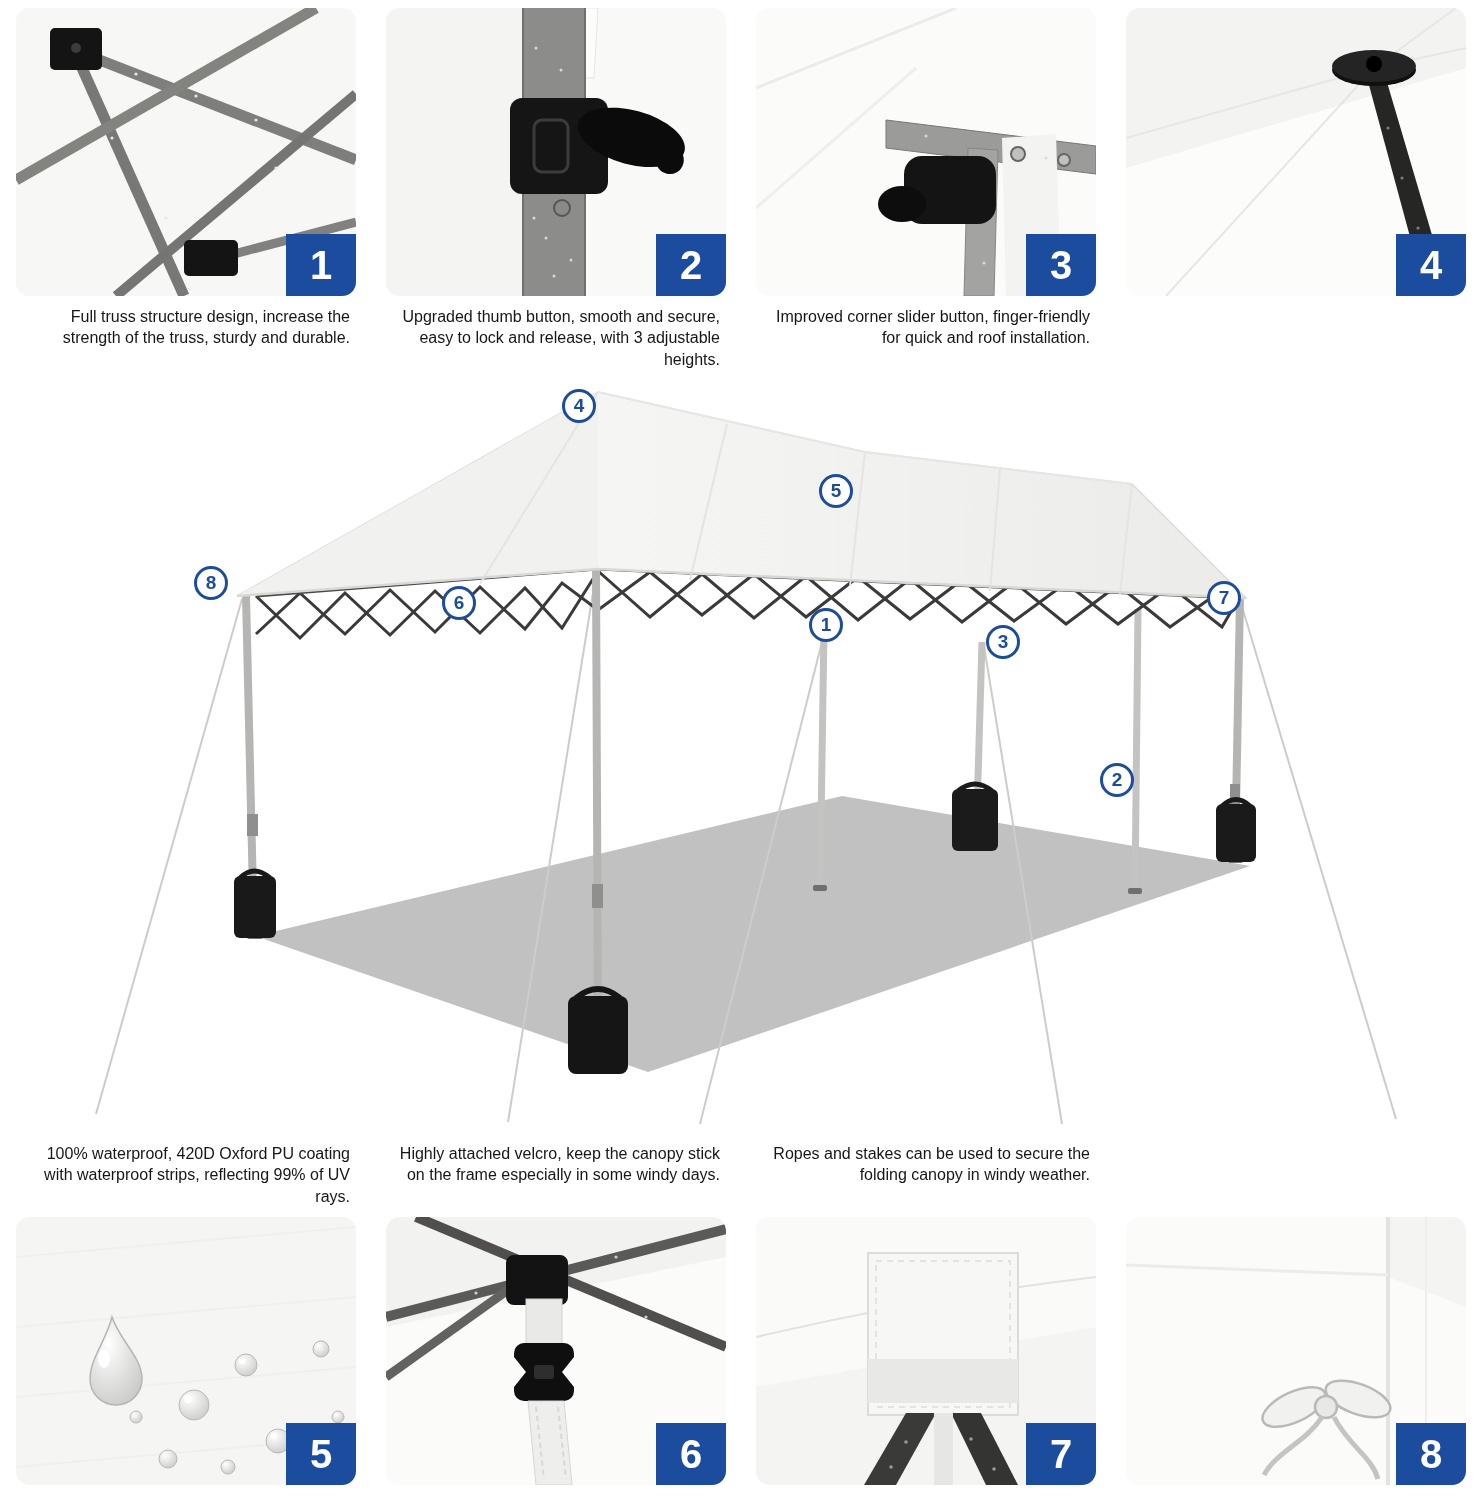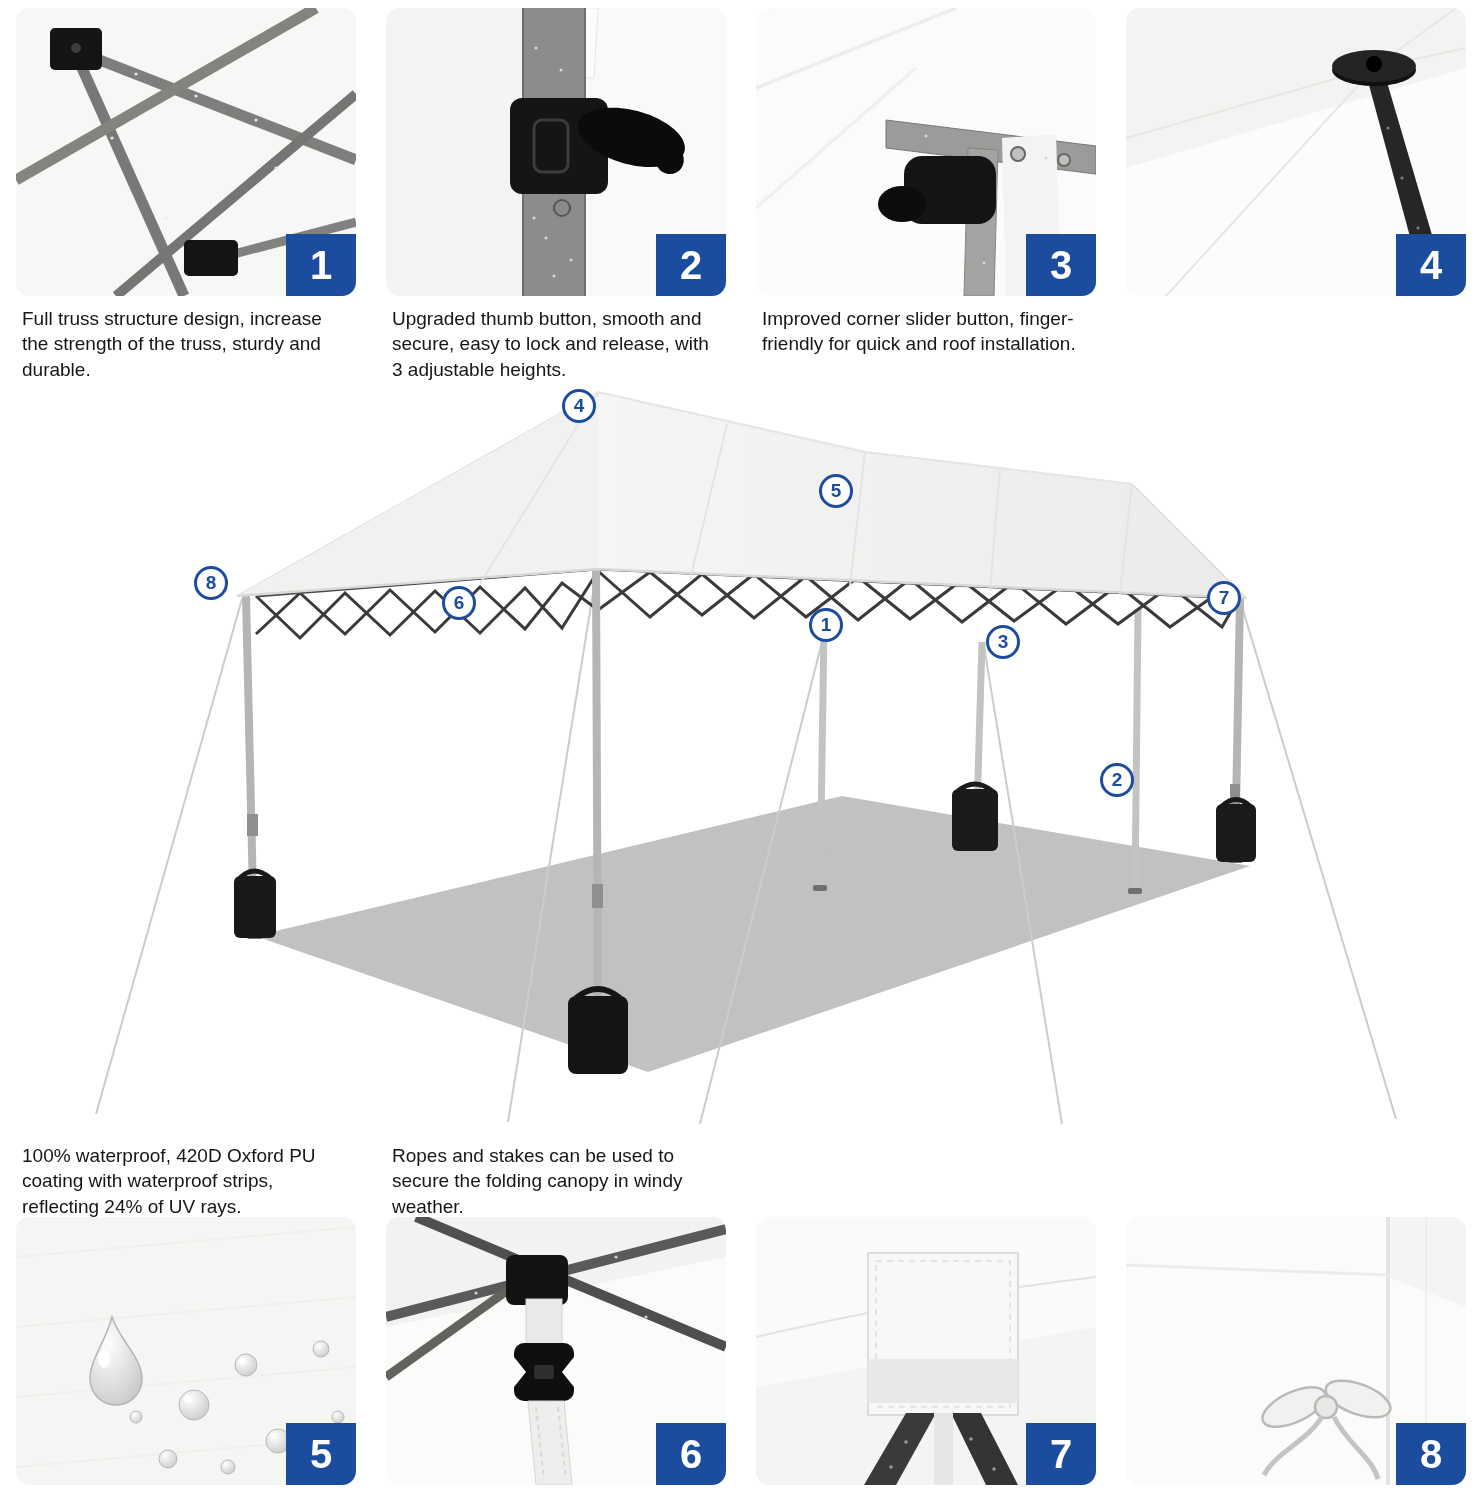--- a/index.html
+++ b/index.html
@@ -30,23 +30,23 @@
   .photo svg { width:100%; height:100%; display:block; }
   .badge {
     position:absolute; right:0; bottom:0;
     width:70px; height:62px;
     background:var(--blue);
     color:#fff;
     font-weight:bold; font-size:40px;
     display:flex; align-items:center; justify-content:center;
   }
   .caption {
-    font-size:19px;
+    font-size:16px;
     line-height:1.33;
-    text-align:left;
+    text-align:right;
     padding:10px 6px 0 6px;
     color:#161616;
   }
   .top-row { margin-top:8px; }
   .top-captions { height:86px; }
   .bottom-captions { height:84px; margin-top:4px; }
   .main-figure {
     position:relative;
     width:1482px; height:745px;
     margin-top:2px;
@@ -244,21 +244,22 @@
   <div class="callout" style="left:836px; top:107px;">5</div>
   <div class="callout" style="left:211px; top:199px;">8</div>
   <div class="callout" style="left:459px; top:219px;">6</div>
   <div class="callout" style="left:826px; top:241px;">1</div>
   <div class="callout" style="left:1003px; top:258px;">3</div>
   <div class="callout" style="left:1224px; top:214px;">7</div>
   <div class="callout" style="left:1117px; top:396px;">2</div>
 </div>
 
 <div class="row bottom-captions">
-  <div class="caption">100% waterproof, 420D Oxford PU coating with waterproof strips, reflecting 24% of UV rays.</div>
+  <div class="caption">100% waterproof, 420D Oxford PU coating with waterproof strips, reflecting 99% of UV rays.</div>
+  <div class="caption">Highly attached velcro, keep the canopy stick on the frame especially in some windy days.</div>
   <div class="caption">Ropes and stakes can be used to secure the folding canopy in windy weather.</div>
 </div>
 
 <div class="row bottom">
 
   <div class="photo">
     <svg viewBox="0 0 340 268">
       <defs>
         <radialGradient id="dropGrad" cx="0.35" cy="0.3" r="0.8">
           <stop offset="0" stop-color="#ffffff"></stop>

